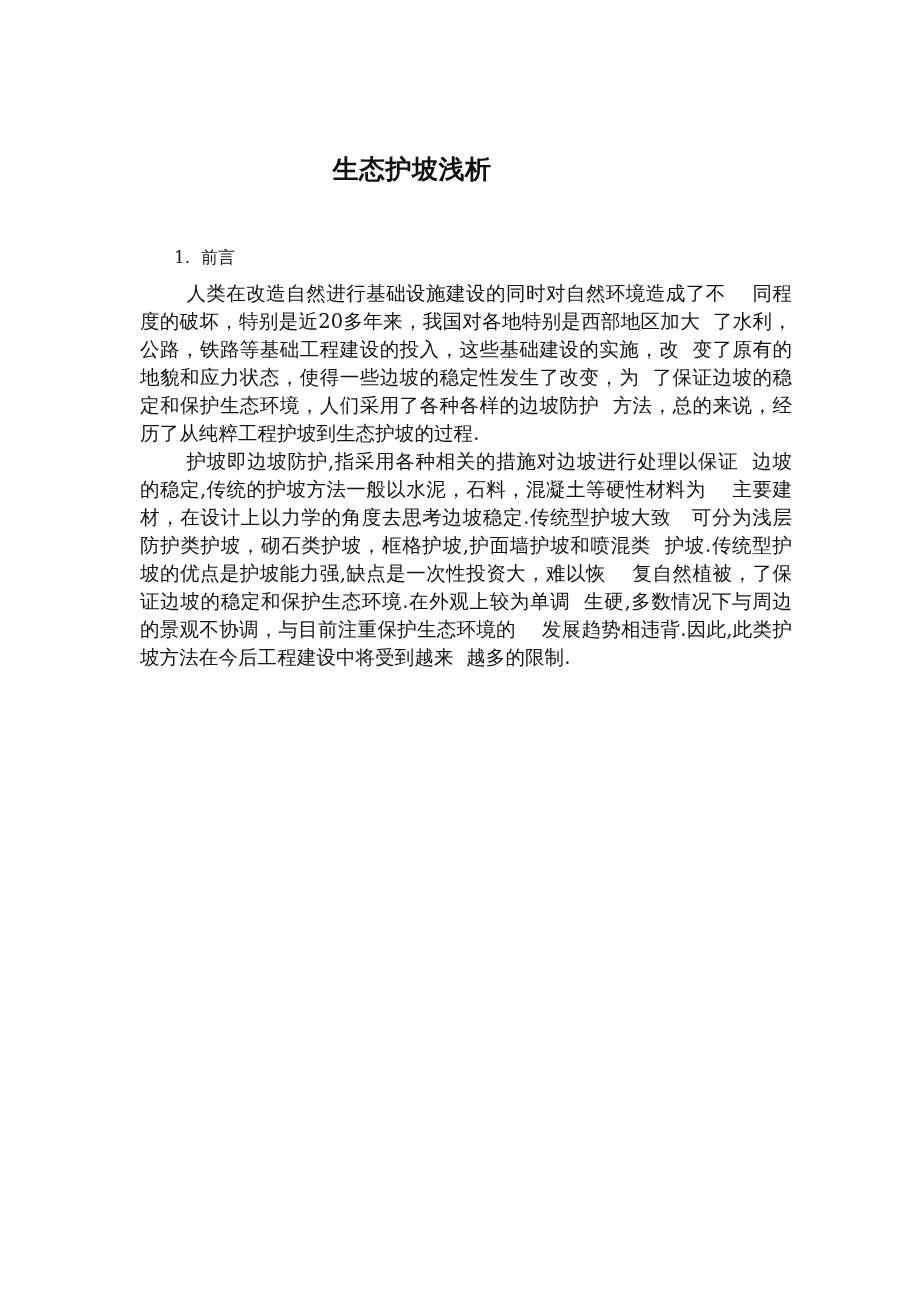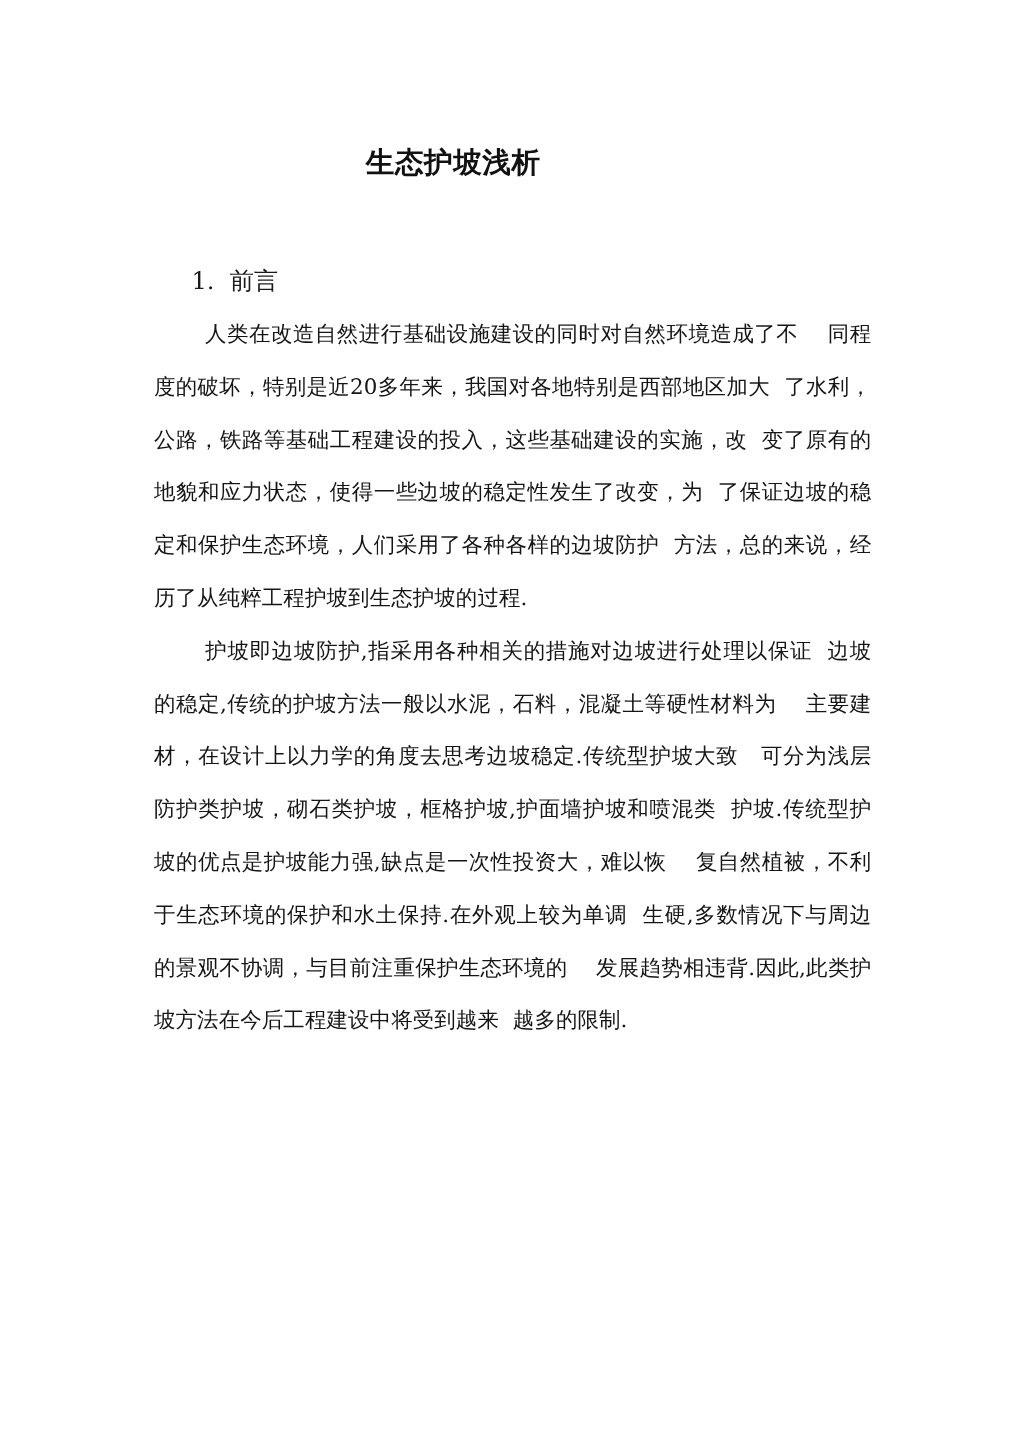--- a/index.html
+++ b/index.html
@@ -19,52 +19,52 @@
     height: 1302px;
     background: #ffffff;
     overflow: hidden;
     box-sizing: border-box;
   }
 
   
   .doc-title {
     position: absolute;
     left: 0;
-    top: 130px;
+    top: 152px;
     width: 824px;
     text-align: center;
     font-family: "DejaVu Sans", "Liberation Sans", sans-serif;
     font-size: 26px;
     font-weight: bold;
     letter-spacing: 0.5px;
     color: #111111;
     white-space: pre;
   }
 
   
   .body-block {
     position: absolute;
     left: 140px;
     top: 236px;
     width: 652px;
   }
 
   .section-heading {
-    font-size: 22px;
+    font-size: 17px;
     line-height: 42px;
     margin: 0 0 2px 0;
     padding-left: 34px;
     color: #1a1a1a;
     white-space: pre;
   }
 
   .para {
     margin: 0;
     font-size: 19.5px;
-    line-height: 48px;
+    line-height: 28px;
     text-align: justify;
     text-justify: inter-character;
     color: #151515;
     letter-spacing: 0.1px;
     word-break: break-all;
     white-space: pre-wrap;
   }
 
   .para + .para {
     margin-top: 0;
@@ -81,18 +81,18 @@
 <div class="page">
 
   <div class="doc-title">生态护坡浅析</div>
 
   <div class="body-block">
 
     <div class="section-heading">1.  前言</div>
 
     <p class="para"><span class="indent"></span><span>人类在改造自然进行基础设施建设的同时对自然环境造成了不    同程度的破坏，特别是近20多年来，我国对各地特别是西部地区加大  了水利，公路，铁路等基础工程建设的投入，这些基础建设的实施，改  变了原有的地貌和应力状态，使得一些边坡的稳定性发生了改变，为  了保证边坡的稳定和保护生态环境，人们采用了各种各样的边坡防护  方法，总的来说，经历了从纯粹工程护坡到生态护坡的过程.</span></p>
 
-    <p class="para"><span class="indent"></span><span>护坡即边坡防护,指采用各种相关的措施对边坡进行处理以保证  边坡的稳定,传统的护坡方法一般以水泥，石料，混凝土等硬性材料为    主要建材，在设计上以力学的角度去思考边坡稳定.传统型护坡大致   可分为浅层防护类护坡，砌石类护坡，框格护坡,护面墙护坡和喷混类  护坡.传统型护坡的优点是护坡能力强,缺点是一次性投资大，难以恢    复自然植被，不利于生态环境的保护和水土保持.在外观上较为单调  生硬,多数情况下与周边的景观不协调，与目前注重保护生态环境的    发展趋势相违背.因此,此类护坡方法在今后工程建设中将受到越来  越多的限制.</span></p>
+    <p class="para"><span class="indent"></span><span>护坡即边坡防护,指采用各种相关的措施对边坡进行处理以保证  边坡的稳定,传统的护坡方法一般以水泥，石料，混凝土等硬性材料为    主要建材，在设计上以力学的角度去思考边坡稳定.传统型护坡大致   可分为浅层防护类护坡，砌石类护坡，框格护坡,护面墙护坡和喷混类  护坡.传统型护坡的优点是护坡能力强,缺点是一次性投资大，难以恢    复自然植被，了保证边坡的稳定和保护生态环境.在外观上较为单调  生硬,多数情况下与周边的景观不协调，与目前注重保护生态环境的    发展趋势相违背.因此,此类护坡方法在今后工程建设中将受到越来  越多的限制.</span></p>
 
 
   </div>
 
 </div>
 
 </body></html>

